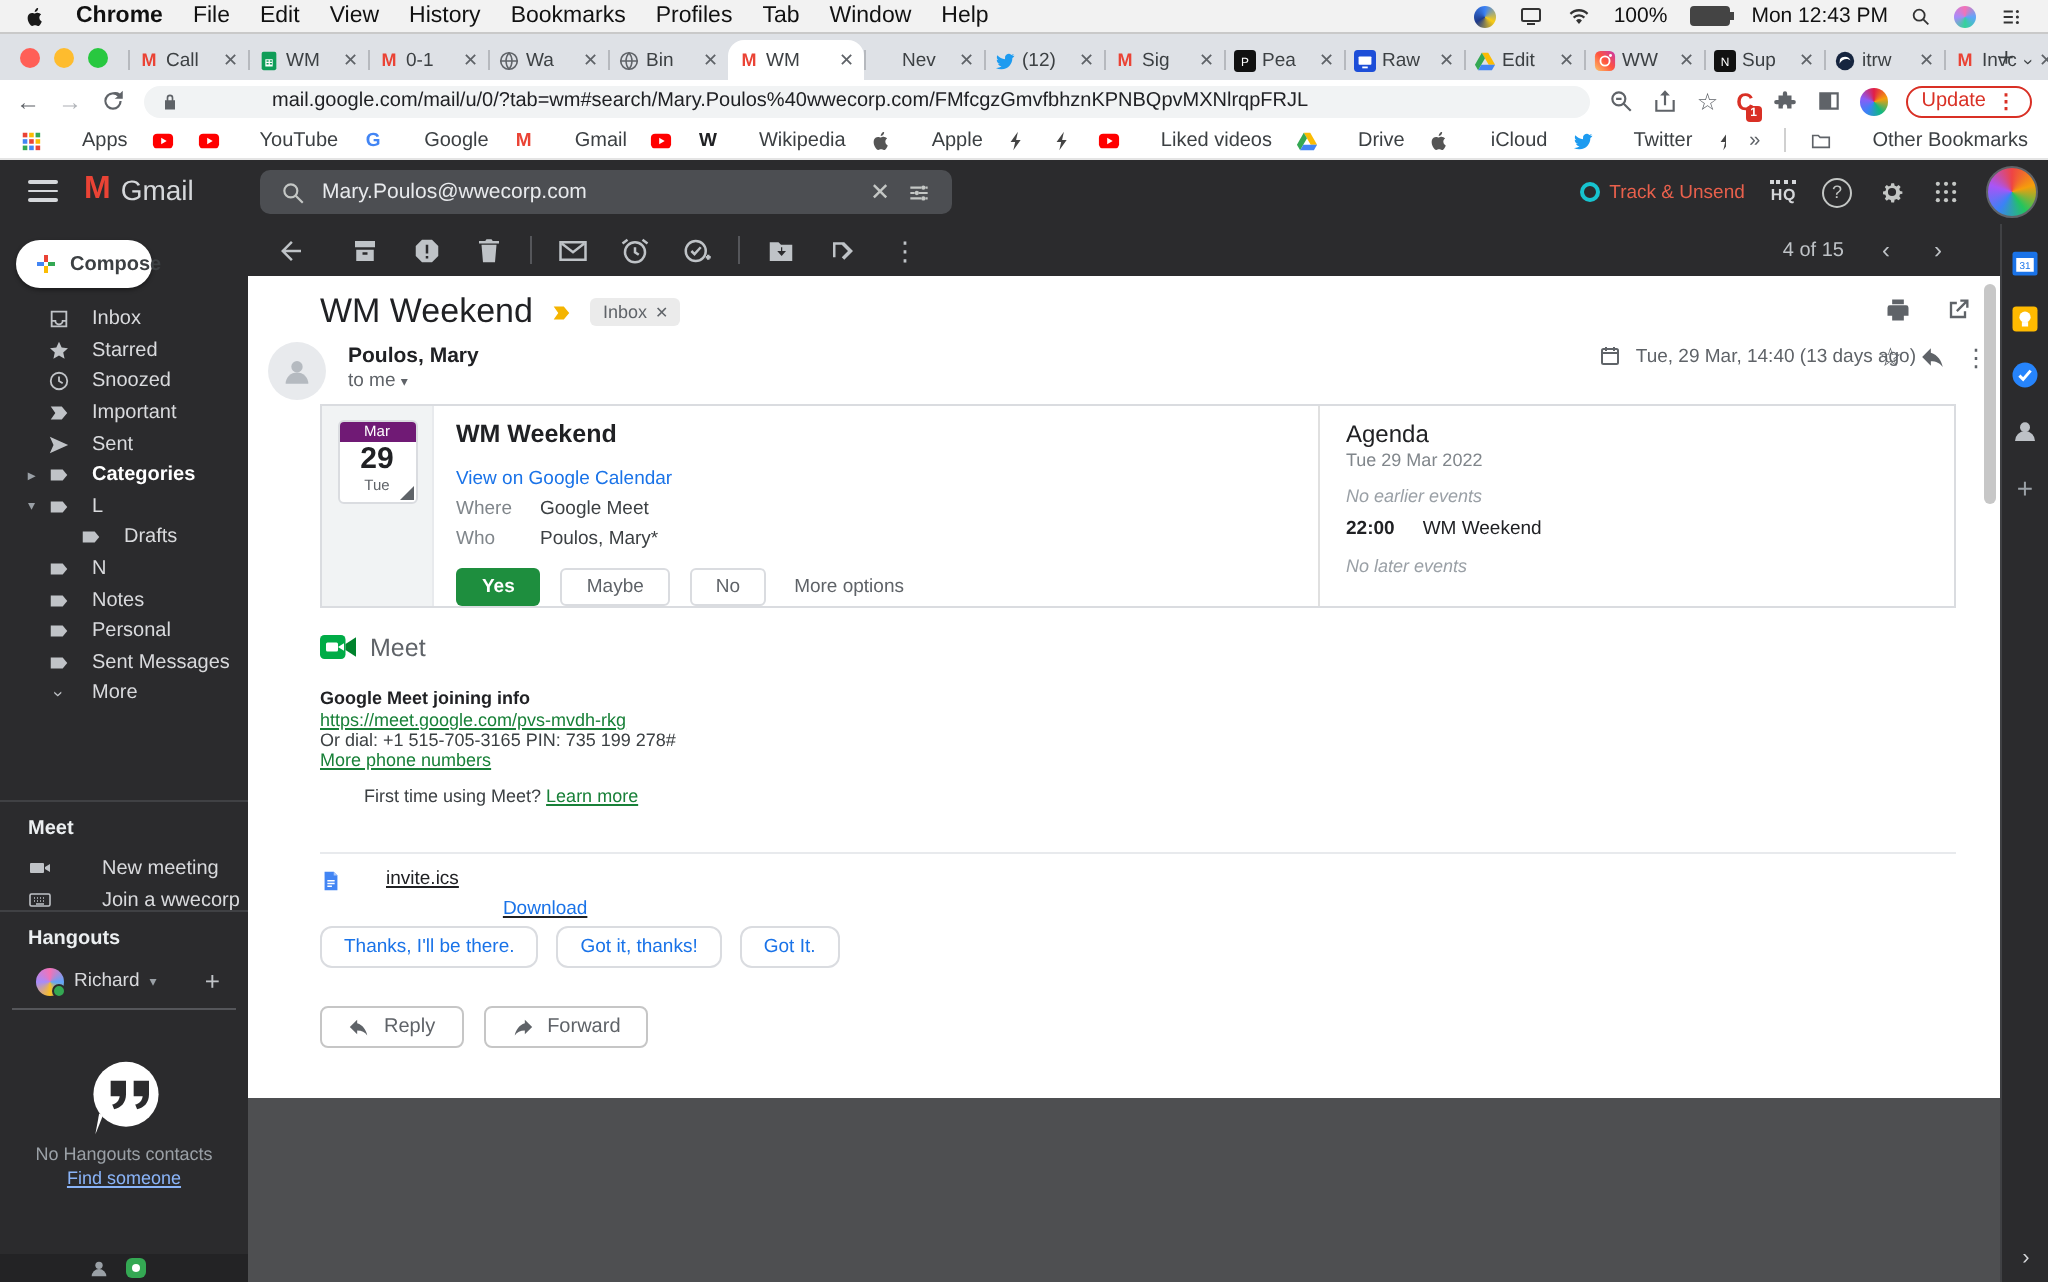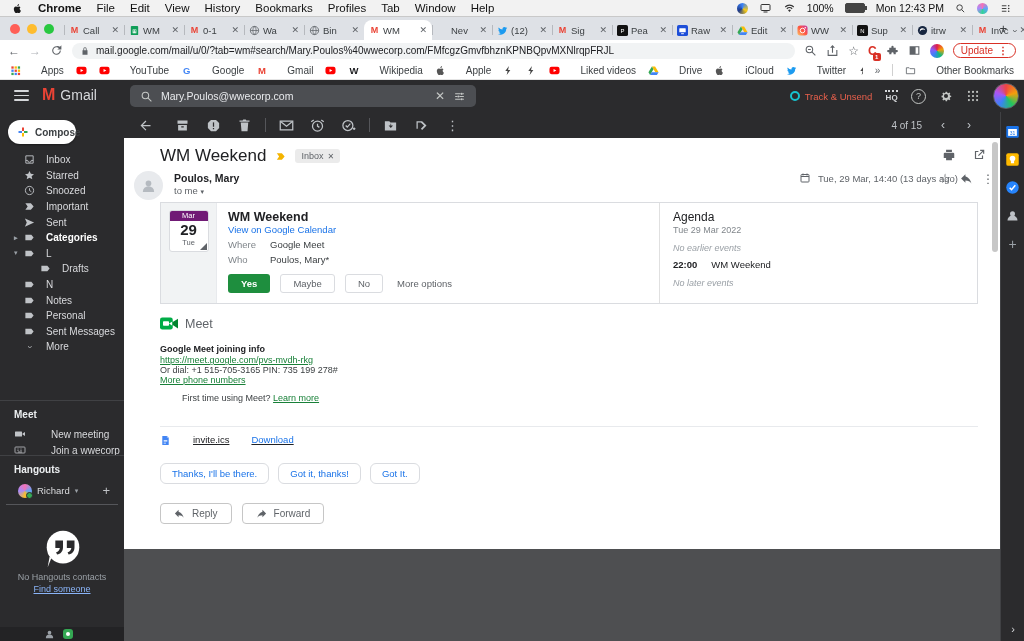--- a/index.html
+++ b/index.html
@@ -40,21 +40,21 @@
   .newtab{font-size:13px;color:#3c4043;margin:0 6px 4px 6px;}
   .tabchev{margin:0 8px 4px auto;color:#3c4043;font-size:9px;transform:rotate(90deg);}
 
   
   .addressbar{left:0;top:40px;width:1024px;height:21px;background:#fff;
               display:flex;align-items:center;padding:0 8px;box-sizing:border-box;gap:9px;}
   .navic{color:#5f6368;font-size:12px;}
   .navic.dim{color:#b0b3b8;}
   .omnibox{flex:1;height:16px;border-radius:8px;background:#f1f3f4;display:flex;
            align-items:center;padding:0 8px;gap:6px;font-size:10px;color:#202124;min-width:0;}
-  .omnibox .url{overflow:hidden;white-space:nowrap;}
+  .omnibox .url{overflow:hidden;white-space:nowrap;margin-left:40px;}
   .ab-ic{width:13px;height:13px;color:#5f6368;}
   .cbadge{position:relative;color:#d93025;font-weight:bold;font-size:12px;}
   .cbadge i{position:absolute;right:-4px;bottom:-3px;width:8px;height:8px;background:#d93025;color:#fff;
             font-style:normal;font-size:6px;border-radius:2px;display:flex;align-items:center;justify-content:center;}
   .avatar-sm{width:14px;height:14px;border-radius:50%;background:conic-gradient(#e11d48,#f59e0b,#10b981,#3b82f6,#8b5cf6,#e11d48);}
   .update{display:flex;align-items:center;gap:5px;border:1px solid #d93025;color:#d93025;
           border-radius:10px;padding:1px 7px;font-size:10px;background:#fff;}
 
   
   .bookmarks{left:0;top:61px;width:1024px;height:19px;background:#fff;border-bottom:1px solid #e4e4e4;
@@ -154,21 +154,21 @@
   
   .invite{position:absolute;left:36px;top:64px;width:818px;height:102px;border:1px solid #dadce0;box-sizing:border-box;display:flex;}
   .datebox{width:56px;background:#f1f3f4;border-right:1px solid #e8eaed;display:flex;justify-content:center;padding-top:7px;box-sizing:border-box;}
   .datechip{width:38px;height:40px;background:#fff;border:1px solid #dadce0;border-radius:3px;overflow:hidden;text-align:center;position:relative;}
   .datechip .mon{background:#701a75;color:#fff;font-size:7.5px;line-height:10px;}
   .datechip .day{font-size:15px;font-weight:bold;color:#202124;line-height:17px;}
   .datechip .dow{font-size:7.5px;color:#5f6368;line-height:9px;}
   .datechip .fold{position:absolute;right:1px;bottom:1px;width:0;height:0;border-left:7px solid transparent;border-bottom:7px solid #5f6368;}
   .inv-main{flex:1;padding:7px 0 0 11px;position:relative;}
   .inv-title{font-size:12.5px;font-weight:bold;color:#202124;}
-  .inv-link{font-size:9.5px;color:#1a73e8;margin-top:0;}
+  .inv-link{font-size:9.5px;color:#1a73e8;margin-top:10px;}
   .inv-row{display:flex;font-size:9.5px;margin-top:4px;color:#3c4043;}
   .inv-row .lab{width:42px;color:#80868b;}
   .rsvp{display:flex;gap:10px;margin-top:9px;align-items:center;}
   .btn-yes{background:#1e8e3e;color:#fff;border-radius:3px;font-size:9.5px;padding:4px 13px;font-weight:bold;}
   .btn-ghost{background:#fff;color:#5f6368;border:1px solid #dadce0;border-radius:3px;font-size:9.5px;padding:3px 12px;}
   .moreopt{font-size:9.5px;color:#5f6368;margin-left:4px;}
   .agenda{width:318px;border-left:1px solid #e0e0e0;padding:7px 0 0 13px;box-sizing:border-box;}
   .ag-title{font-size:12px;color:#202124;}
   .ag-date{font-size:9px;color:#80868b;margin-top:1px;}
   .ag-none{font-size:9px;color:#9aa0a6;font-style:italic;margin-top:8px;}
@@ -182,21 +182,21 @@
   .mi-link{position:absolute;left:36px;top:217px;font-size:9px;color:#188038;text-decoration:underline;}
   .mi-dial{position:absolute;left:36px;top:227px;font-size:9px;color:#3c4043;}
   .mi-more{position:absolute;left:36px;top:237px;font-size:9px;color:#188038;text-decoration:underline;}
   .mi-first{position:absolute;left:36px;top:255px;font-size:9px;color:#3c4043;padding-left:22px;}
   .mi-first a{color:#188038;text-decoration:underline;}
 
   
   .att-sec{position:absolute;left:36px;top:288px;width:818px;border-top:1px solid #e8eaed;padding-top:7px;display:flex;align-items:flex-start;gap:22px;text-decoration:underline;}
   .att-sec .ic{width:11px;height:13px;}
   .att-name{font-size:9.5px;color:#202124;}
-  .att-dl{font-size:9.5px;color:#1a73e8;}
+  .att-dl{font-size:9.5px;color:#1a73e8;margin-top:15px;}
   .chips{position:absolute;left:36px;top:325px;display:flex;gap:9px;}
   .schip{border:1px solid #dadce0;border-radius:6px;color:#1a73e8;font-size:9.5px;padding:4px 11px;}
   .act-row{position:absolute;left:36px;top:365px;display:flex;gap:10px;}
   .act-btn{display:flex;align-items:center;gap:7px;border:1px solid #c6c6c6;border-radius:4px;
            color:#5f6368;font-size:10px;padding:4px 13px;}
   .act-btn .ic{width:11px;height:11px;}
 </style>
 </head>
 <body>
 

